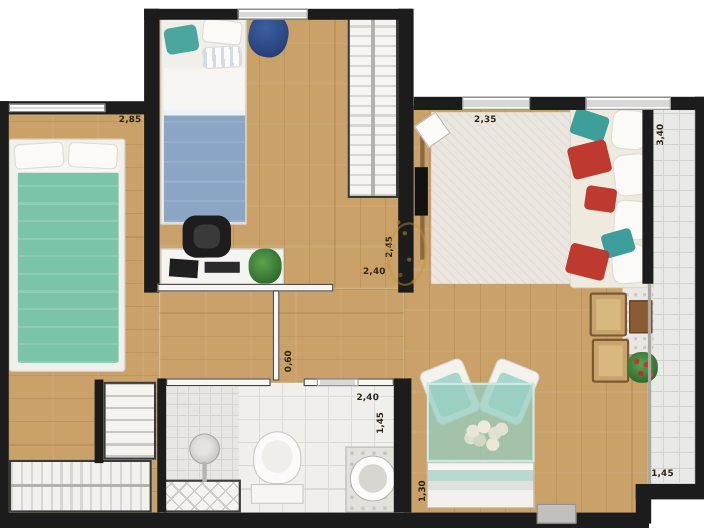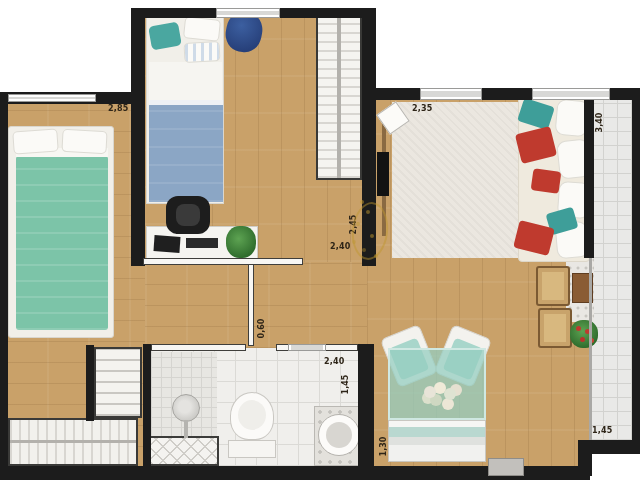--- a/index.html
+++ b/index.html
@@ -181,21 +181,21 @@
   <div style="left:230px;top:392px;width:44px;height:48px;background:#fbfaf8;border:1px solid #c9c7c2;
        border-radius:50% 50% 42% 42%;z-index:5;"></div>
   <div style="left:238px;top:400px;width:28px;height:30px;background:#efeeea;border-radius:50%;z-index:6;"></div>
   <div style="left:228px;top:440px;width:48px;height:18px;background:#f6f5f2;border:1px solid #c9c7c2;z-index:5;"></div>
   <div style="left:314px;top:406px;width:48px;height:60px;background:#e3e1dc;border:1px solid #bab8b3;z-index:4;
        background-image:radial-gradient(circle at 5px 5px,#c4c2bd 1.5px,transparent 2px);background-size:10px 10px;"></div>
   <div style="left:318px;top:414px;width:42px;height:42px;border-radius:50%;background:#fcfbf9;border:1px solid #b5b3ae;z-index:5;"></div>
   <div style="left:326px;top:422px;width:26px;height:26px;border-radius:50%;background:#d8d6d1;z-index:6;"></div>
 
   <div class="label" style="left:108px;top:104px;">2,85</div>
-  <div class="label" style="left:380px;top:104px;padding-left:32px;">2,35</div>
+  <div class="label" style="left:399px;top:104px;padding-left:32px;">2,35</div>
   <div class="vlabel" style="left:592px;top:104px;width:16px;height:36px;">
       <span>3,40</span>
     </div>
   <div class="vlabel" style="left:346px;top:206px;width:16px;height:36px;">
       <span>2,45</span>
     </div>
   <div class="label" style="left:330px;top:242px;">2,40</div>
   <div class="vlabel" style="left:254px;top:310px;width:16px;height:36px;">
       <span>0,60</span>
     </div>

